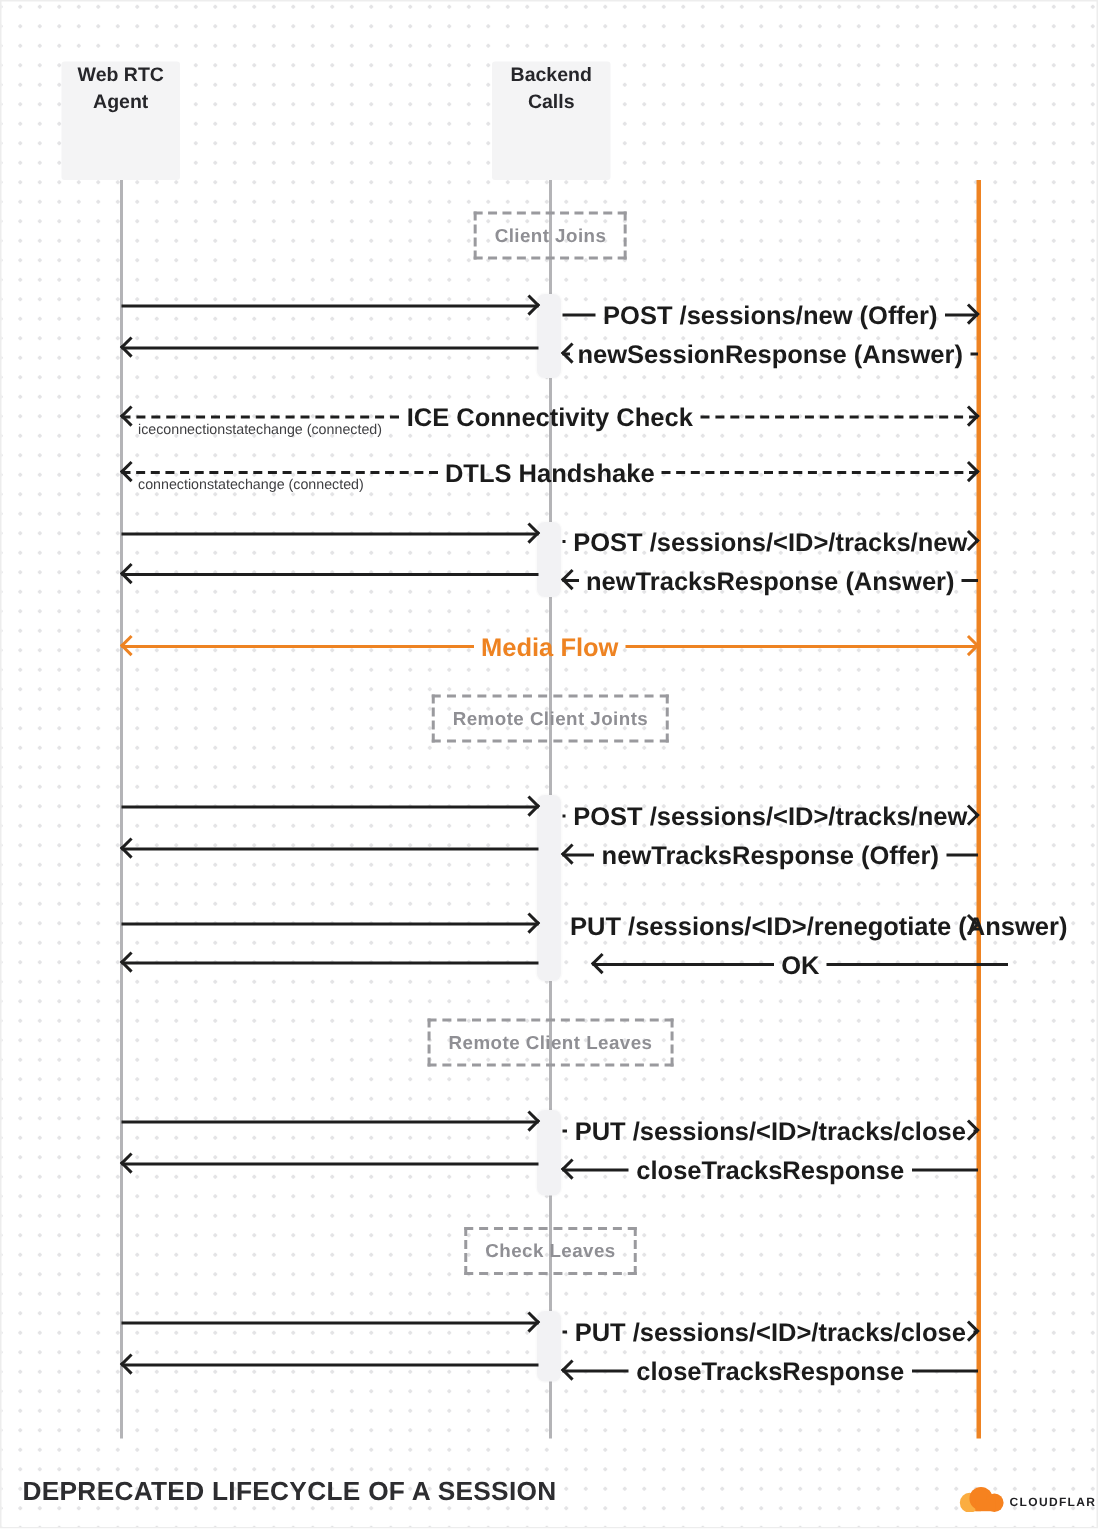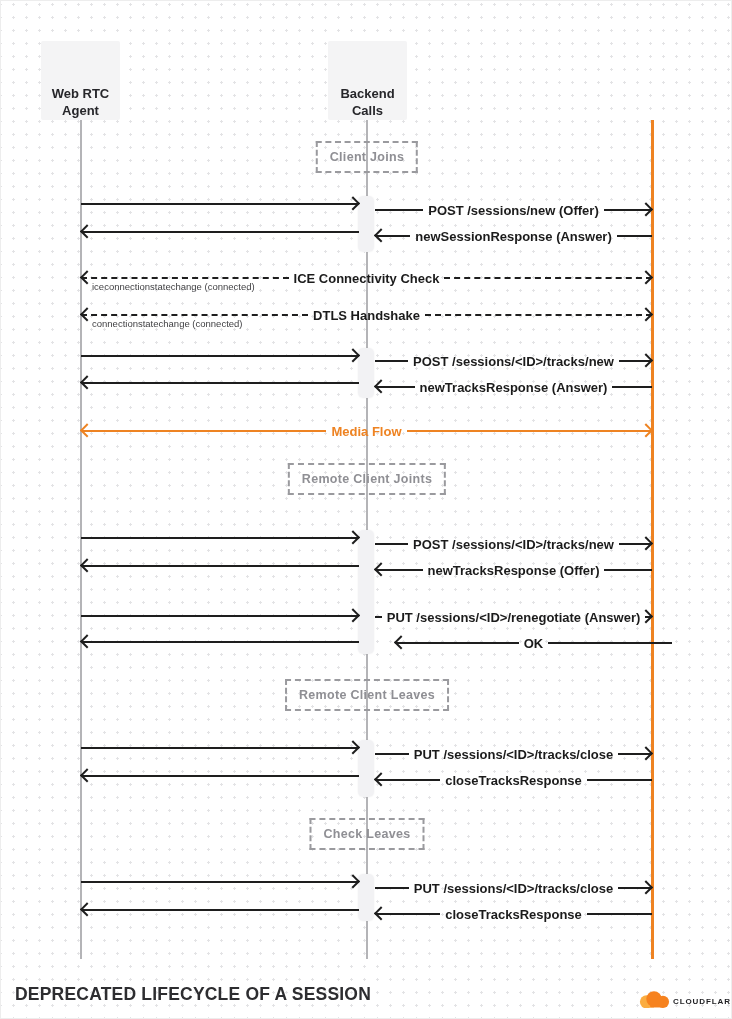--- a/index.html
+++ b/index.html
@@ -9,32 +9,32 @@
     background:#fff;
     background-image:radial-gradient(#e3e3e5 1.2px,transparent 1.2px);
     background-size:13px 13px;background-position:6px 10px;
     border:1px solid #ededed;box-sizing:border-box;
   }
   
   .lifeline{position:absolute;top:119px;height:839px;width:2px;background:#b4b4b7;}
   .lifeline.orange{background:#ee8322;width:2.5px;}
   
   .actor{position:absolute;top:40px;width:79px;height:79px;display:flex;flex-direction:column;
-    align-items:center;justify-content:flex-end;text-align:center;background:#f4f4f5;
+    align-items:center;justify-content:flex-start;text-align:center;background:#f4f4f5;
     font-weight:bold;font-size:13px;line-height:1.35;color:#26262a;border-radius:2px;}
   .actor.calls{background:#fcf1e2;border-radius:9px;justify-content:flex-end;padding-bottom:10px;box-sizing:border-box;}
   .actor.calls .phone{margin-bottom:10px;}
   
   .activation{position:absolute;left:357px;width:16px;background:#f2f2f4;border-radius:5px;
     box-shadow:0 0 0 1px rgba(0,0,0,0.015);}
   
   .msg{position:absolute;height:16px;display:flex;align-items:center;}
   .msg .seg{flex:1;height:0;border-top:2.4px solid #1e1e1e;}
   .msg.dashed .seg{border-top-style:dashed;}
-  .msg .lbl{padding:0 5px;font-weight:bold;font-size:13px;white-space:nowrap;color:#1b1b1b;line-height:1;}
+  .msg .lbl{padding:0 5px;font-weight:bold;font-size:17px;white-space:nowrap;color:#1b1b1b;line-height:1;}
   .msg.r::after{content:"";position:absolute;right:1px;top:50%;width:8px;height:8px;
     border-top:2.4px solid #1e1e1e;border-right:2.4px solid #1e1e1e;
     transform:translateY(-56%) rotate(45deg);}
   .msg.l::before{content:"";position:absolute;left:1px;top:50%;width:8px;height:8px;
     border-top:2.4px solid #1e1e1e;border-left:2.4px solid #1e1e1e;
     transform:translateY(-56%) rotate(-45deg);}
   .msg.orange .seg{border-top-color:#ee8322;}
   .msg.orange .lbl{color:#ee8322;}
   .msg.orange.r::after{border-color:#ee8322;}
   .msg.orange.l::before{border-color:#ee8322;}

